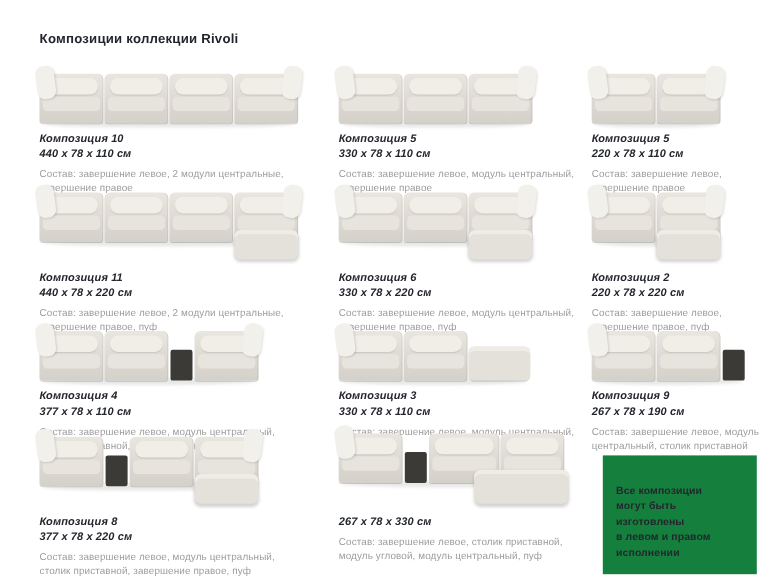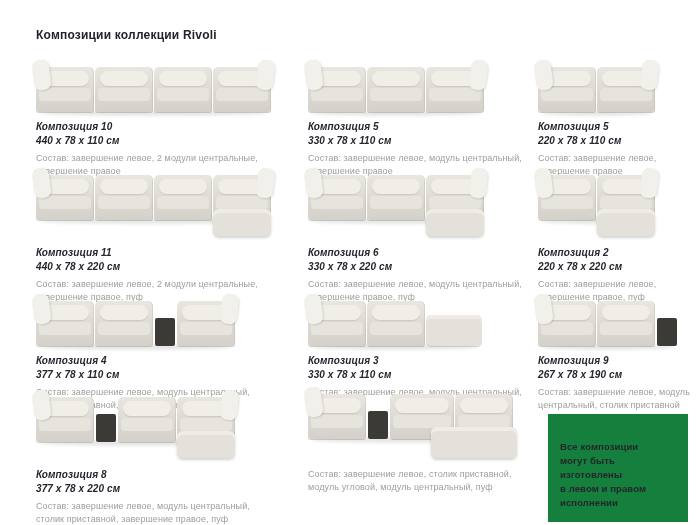--- a/index.html
+++ b/index.html
@@ -324,20 +324,21 @@
             <div class="seatc"></div>
           </div>
           <div class="m">
             <div class="pil"></div>
             <div class="seatc"></div>
           </div>
           <div class="pouf big"></div>
         </div>
     </div>
     <div class="caption">
+      <div class="size">267 x 78 x 330 см</div>
       <div class="desc">Состав: завершение левое, столик приставной, модуль угловой, модуль центральный, пуф</div>
     </div>
   </div>
   </div>
 
 <div class="note">
   <span>Все композиции
 могут быть изготовлены
 в левом и правом
 исполнении</span>

